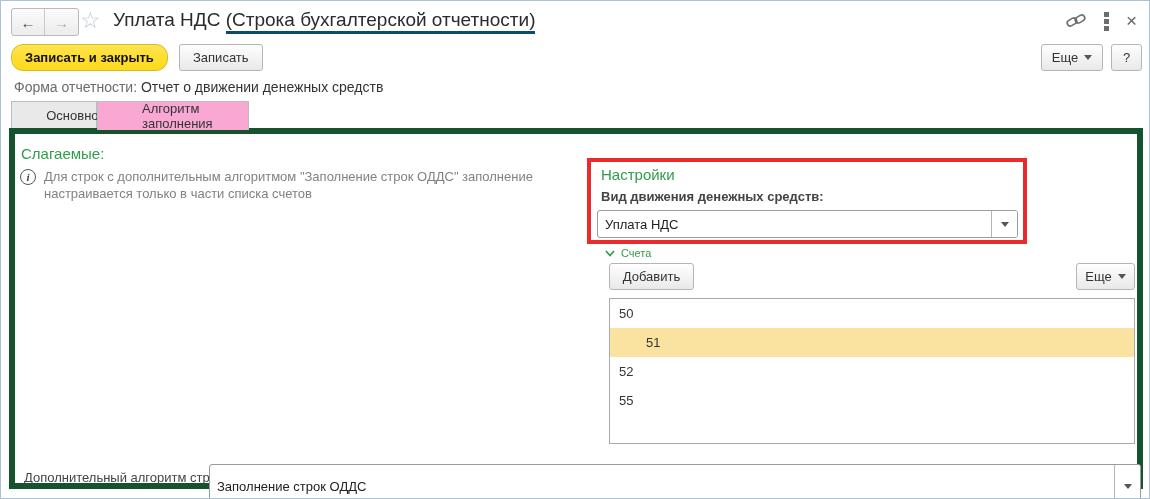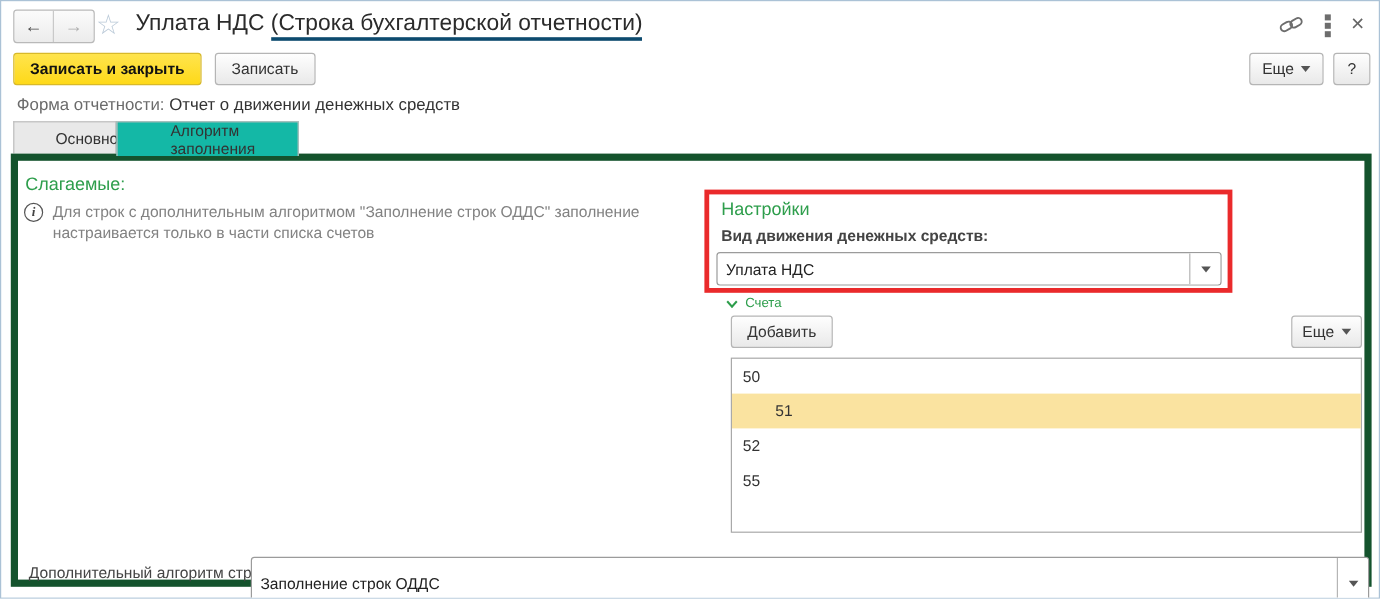--- a/index.html
+++ b/index.html
@@ -37,21 +37,21 @@
 
   
   .btn {
     display:inline-flex; align-items:center; justify-content:center; gap:6px;
     height:27px; padding:0 13px; border:1px solid #b5b5b5; border-radius:3px;
     background:linear-gradient(#fefefe,#e9e9e9); color:#333; font-size:13px; cursor:pointer;
     white-space:nowrap;
   }
   .btn-primary {
     position:absolute; left:10px; top:43px;
-    background:linear-gradient(#ffe44d,#fed919); border-color:#d8b92a; font-weight:bold; color:#111;
+    background:linear-gradient(#ffe44d,#fed919); border-color:#d8b92a; font-weight:bold; color:#111;border-radius:12px;
   }
   .btn-save   { position:absolute; left:178px; top:43px; }
   .btn-more   { position:absolute; left:1040px; top:43px; width:62px; }
   .btn-help   { position:absolute; left:1110px; top:43px; width:31px; padding:0; }
 
   .tri-down {
     width:0; height:0; display:inline-block;
     border-left:4px solid transparent; border-right:4px solid transparent; border-top:5px solid #555;
   }
 
@@ -64,21 +64,21 @@
   .tab {
     position:absolute; display:flex; align-items:center; justify-content:center;
     font-size:13px; color:#333; cursor:pointer;padding-left:44px;
   }
   .tab-inactive {
     left:10px; top:100px; width:86px; height:27px;
     background:#e9e9e9; border:1px solid #bdbdbd; border-bottom:none; z-index:1;
   }
   .tab-active {
     left:96px; top:100px; width:152px; height:29px;
-    background:#14b8a6; border:1px solid #bdbdbd; border-bottom:none; z-index:3;
+    background:#f9a8d4; border:1px solid #bdbdbd; border-bottom:none; z-index:3;
   }
 
   
   .panel {
     position:absolute; left:8px; top:127px; width:1134px; height:361px;
     border:6px solid #14532d; background:#fff; z-index:2;
   }
 
   .sec-header { font-size:15px; color:#2e9e4c; }
   .left-header { position:absolute; left:6px; top:11px; }

